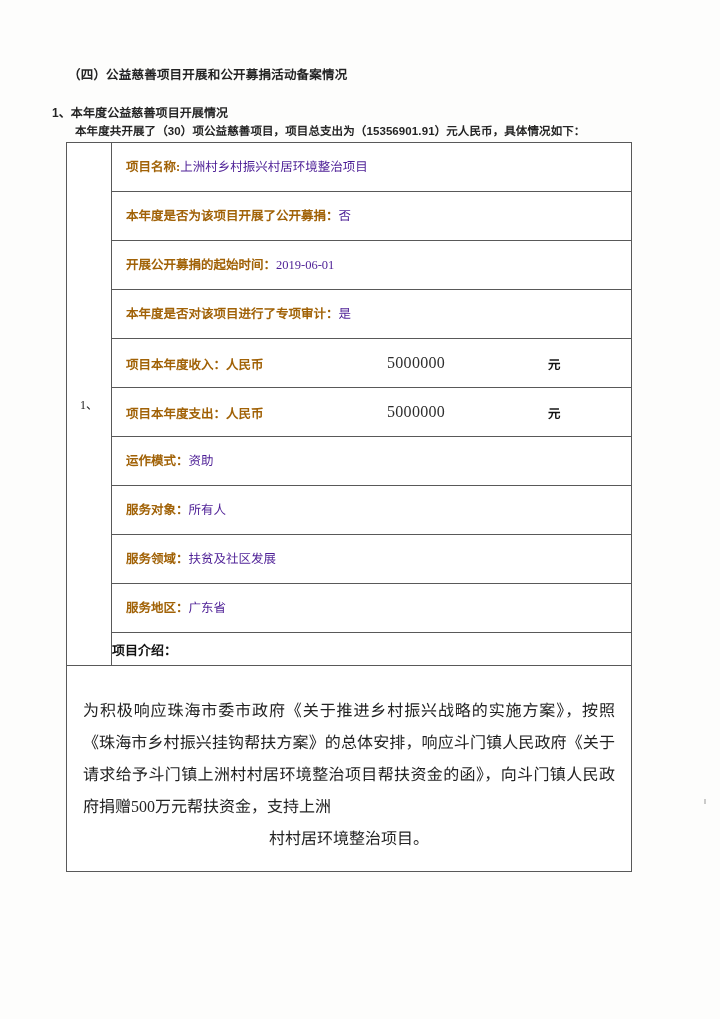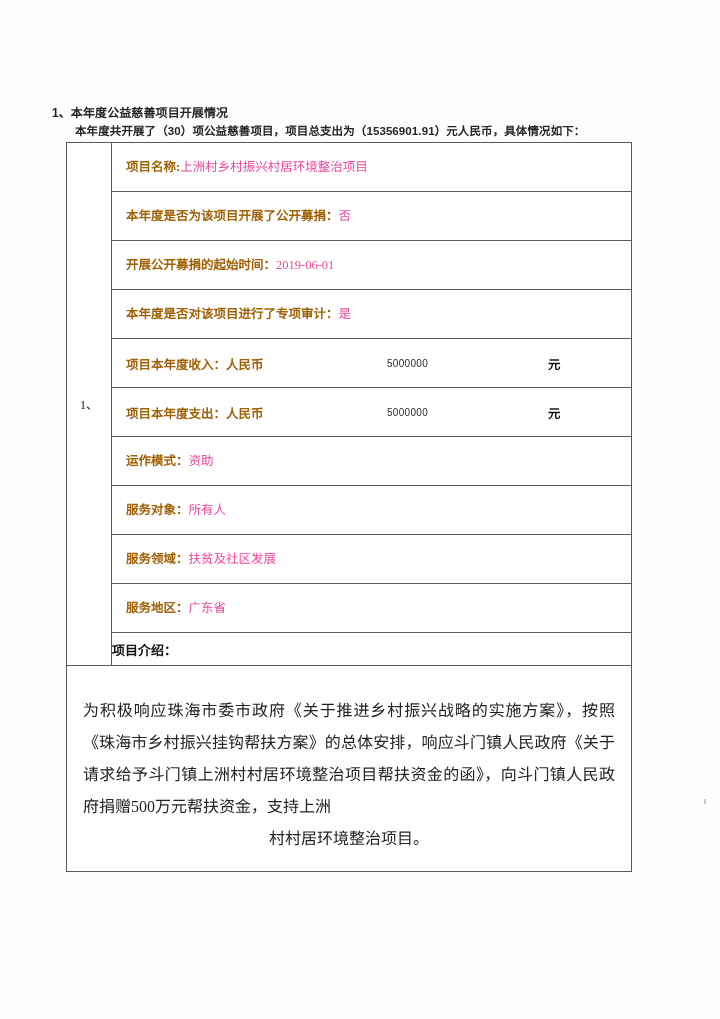--- a/index.html
+++ b/index.html
@@ -110,38 +110,38 @@
     font-size: 12.5px;
     line-height: 1.35;
     white-space: nowrap;
   }
   .lbl {
     font-weight: bold;
     color: #a16207;
   }
   .val {
     font-weight: normal;
-    color: #ec4899;
+    color: #4c1d95;
     text-align: right;
   }
 
   
   .money-row {
     display: flex;
     align-items: center;
     padding-left: 14px;
     font-size: 12.5px;
     white-space: nowrap;
     gap: 16px;
   }
   .money-label { flex: 0 0 245px; }
   .money-amount {
     flex: 0 0 145px;
-    font-family: Liberation Sans, sans-serif;
-    font-size: 10px;
+    font-family: Liberation Serif, serif;
+    font-size: 16px;
     letter-spacing: .3px;
     color: #2d2d2d;
   }
   .money-unit {
     font-weight: bold;
     color: #111111;
   }
 
   
   .intro-head {
@@ -166,20 +166,21 @@
   .intro-text .last-line {
     display: block;
     text-align: center;
   }
 </style>
 </head>
 <body>
 
 <div class="page">
 
+  <div class="section-title">（四）公益慈善项目开展和公开募捐活动备案情况</div>
 
   <div class="sub-title">1、本年度公益慈善项目开展情况</div>
 
   <div class="summary-line">本年度共开展了（30）项公益慈善项目，项目总支出为（15356901.91）元人民币，具体情况如下：</div>
 
   <div class="tbl-wrap">
     <table class="proj">
       <colgroup>
         <col class="col-idx">
         <col>

